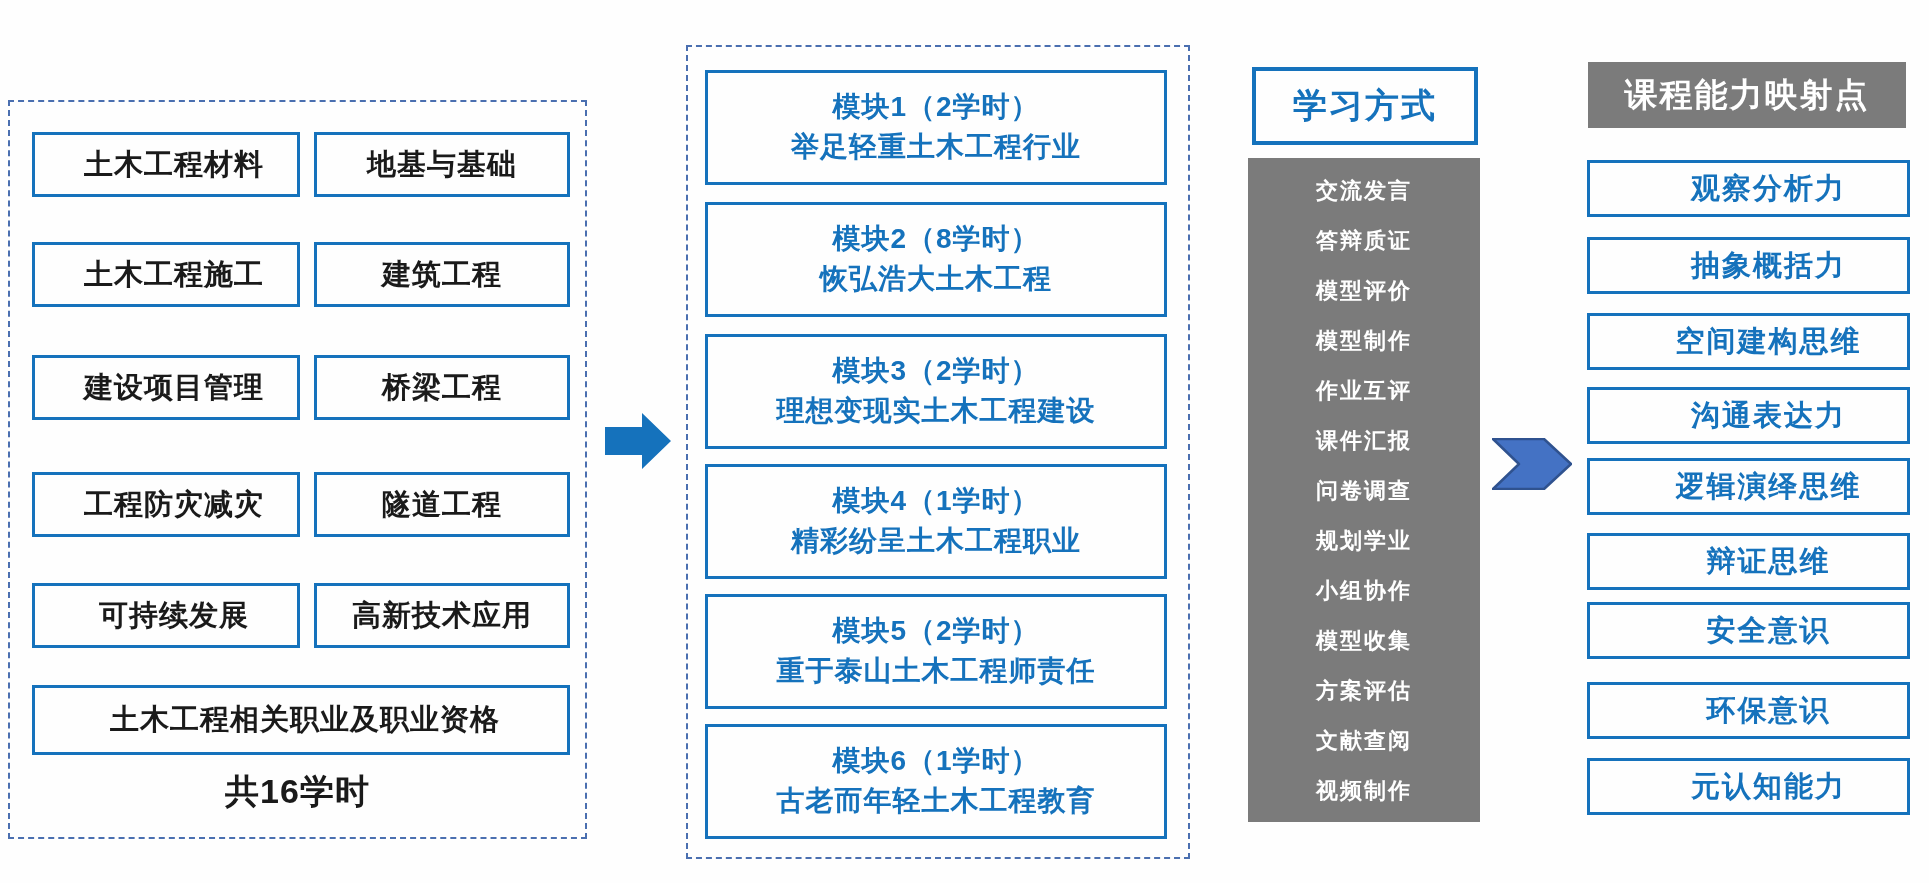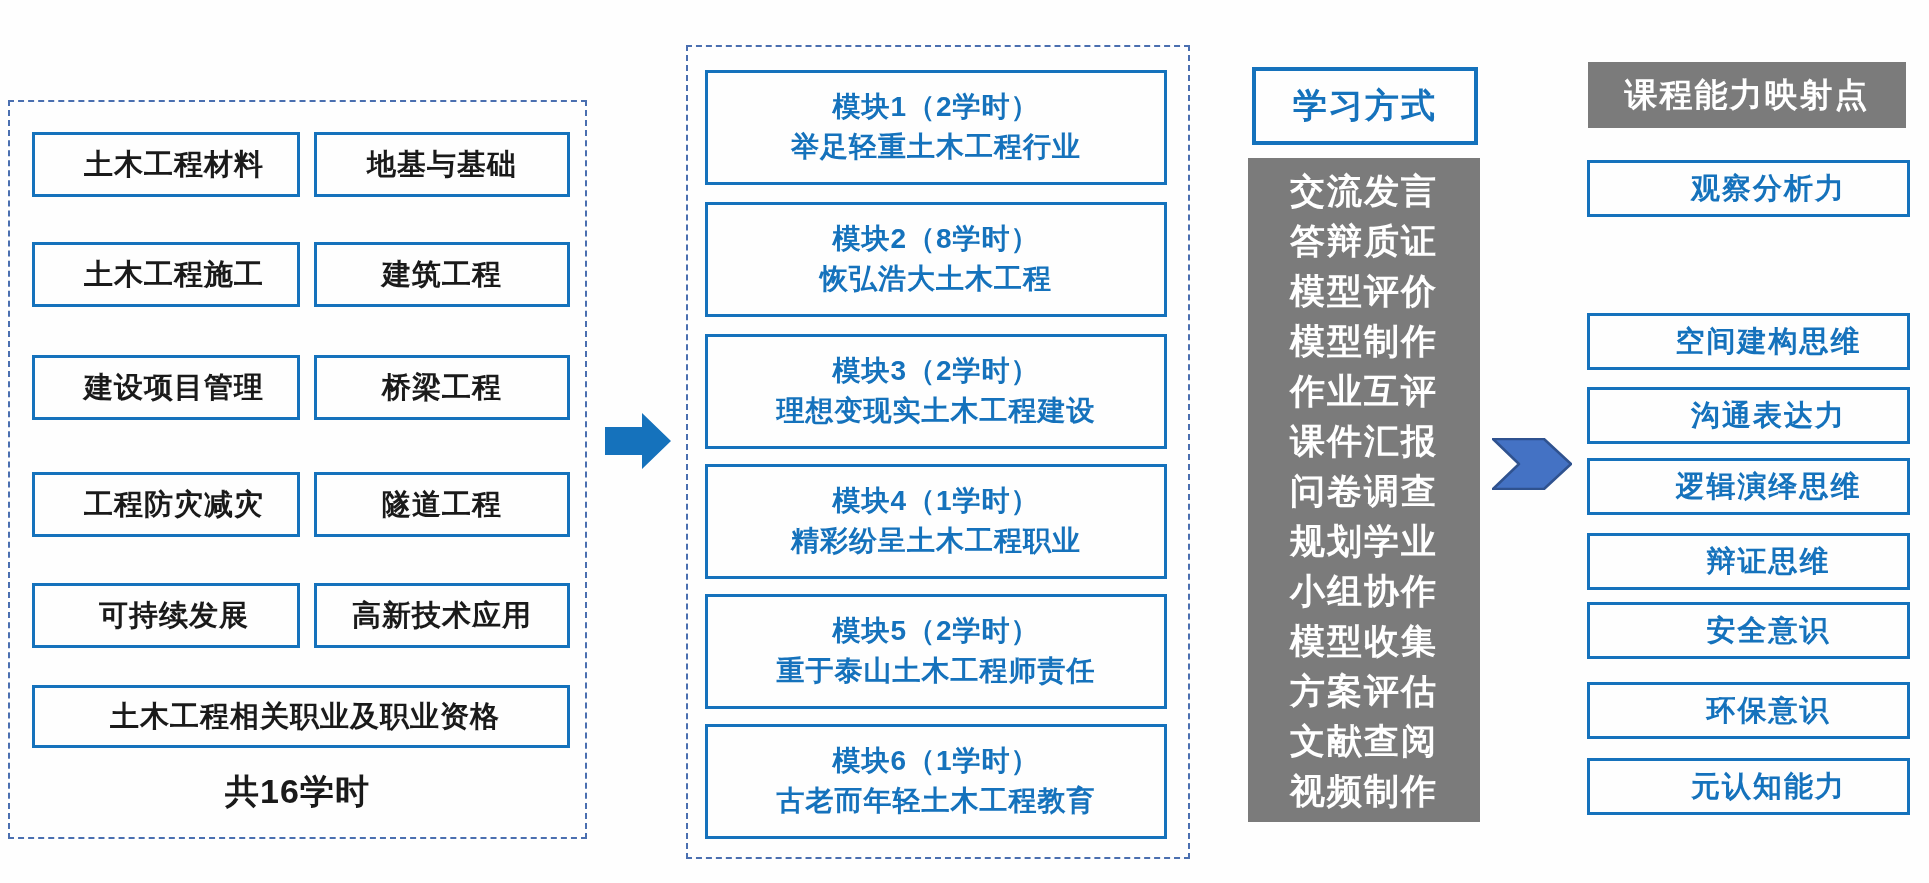--- a/index.html
+++ b/index.html
@@ -21,41 +21,41 @@
   .left-panel{left:8px;top:100px;width:575px;height:735px;}
   .mid-panel{left:686px;top:45px;width:500px;height:810px;}
   
   .bbox{
     position:absolute;border:3px solid var(--accent-blue);background:#fefefe;
     display:flex;align-items:center;justify-content:center;text-align:left;box-sizing:border-box;
   }
   .topic-box{height:65px;color:var(--box-text-black);font-size:29px;letter-spacing:1px;}
   .col0{left:22px;width:268px;padding-left:16px;}
   .col1{left:304px;width:256px;}
-  .wide-box{left:22px;top:583px;width:538px;height:63px;color:var(--box-text-black);font-size:29px;letter-spacing:1px;padding-left:8px;}
+  .wide-box{left:22px;top:583px;width:538px;height:70px;color:var(--box-text-black);font-size:29px;letter-spacing:1px;padding-left:8px;}
   .total-label{
     position:absolute;left:0;top:662px;width:100%;height:56px;color:var(--box-text-black);
     font-size:34px;display:flex;align-items:center;justify-content:center;letter-spacing:1px;
   }
   .module-box{
     left:17px;width:462px;height:115px;flex-direction:column;gap:9px;
     color:var(--accent-blue);font-size:28px;letter-spacing:1px;
   }
   .module-box .m-line{line-height:1.1;}
   .lm-header{
     position:absolute;left:1252px;top:67px;width:226px;height:78px;border:4px solid var(--accent-blue);
     background:#fefefe;color:var(--accent-blue);font-size:34px;display:flex;align-items:center;justify-content:center;
     box-sizing:border-box;letter-spacing:2px;
   }
   .methods-box{
     position:absolute;left:1248px;top:158px;width:232px;height:664px;background:var(--gray-panel);
     display:flex;flex-direction:column;justify-content:flex-start;padding-top:8px;box-sizing:border-box;
   }
   .method-item{
-    color:var(--white);font-size:35px;line-height:50px;text-align:center;letter-spacing:2px;
+    color:var(--white);font-size:22px;line-height:50px;text-align:center;letter-spacing:2px;
   }
   .ab-header{
     position:absolute;left:1588px;top:62px;width:318px;height:66px;background:var(--gray-panel);
     color:var(--white);font-size:33px;display:flex;align-items:center;justify-content:center;letter-spacing:2px;
   }
   .ability-box{
     left:1587px;width:323px;height:57px;color:var(--accent-blue);font-size:29px;letter-spacing:2px;padding-left:40px;
   }
   .arrow-svg{position:absolute;}
   .block-arrow-shape{fill:var(--accent-blue);}
@@ -152,20 +152,23 @@
   </div>
 
   <svg class="arrow-svg" style="left:1492px;top:438px;" width="80" height="52" viewBox="0 0 80 52">
     <polygon class="chevron-shape" points="1,1 52,1 79,26 52,51 1,51 27,26"></polygon>
   </svg>
 
   <div class="ab-header">课程能力映射点</div>
   <div class="bbox ability-box" style="top:160px">
       <span>观察分析力</span>
     </div>
+  <div class="bbox ability-box" style="top:237px">
+      <span>抽象概括力</span>
+    </div>
   <div class="bbox ability-box" style="top:387px">
       <span>沟通表达力</span>
     </div>
   <div class="bbox ability-box" style="top:313px">
       <span>空间建构思维</span>
     </div>
   <div class="bbox ability-box" style="top:458px">
       <span>逻辑演绎思维</span>
     </div>
   <div class="bbox ability-box" style="top:533px">

